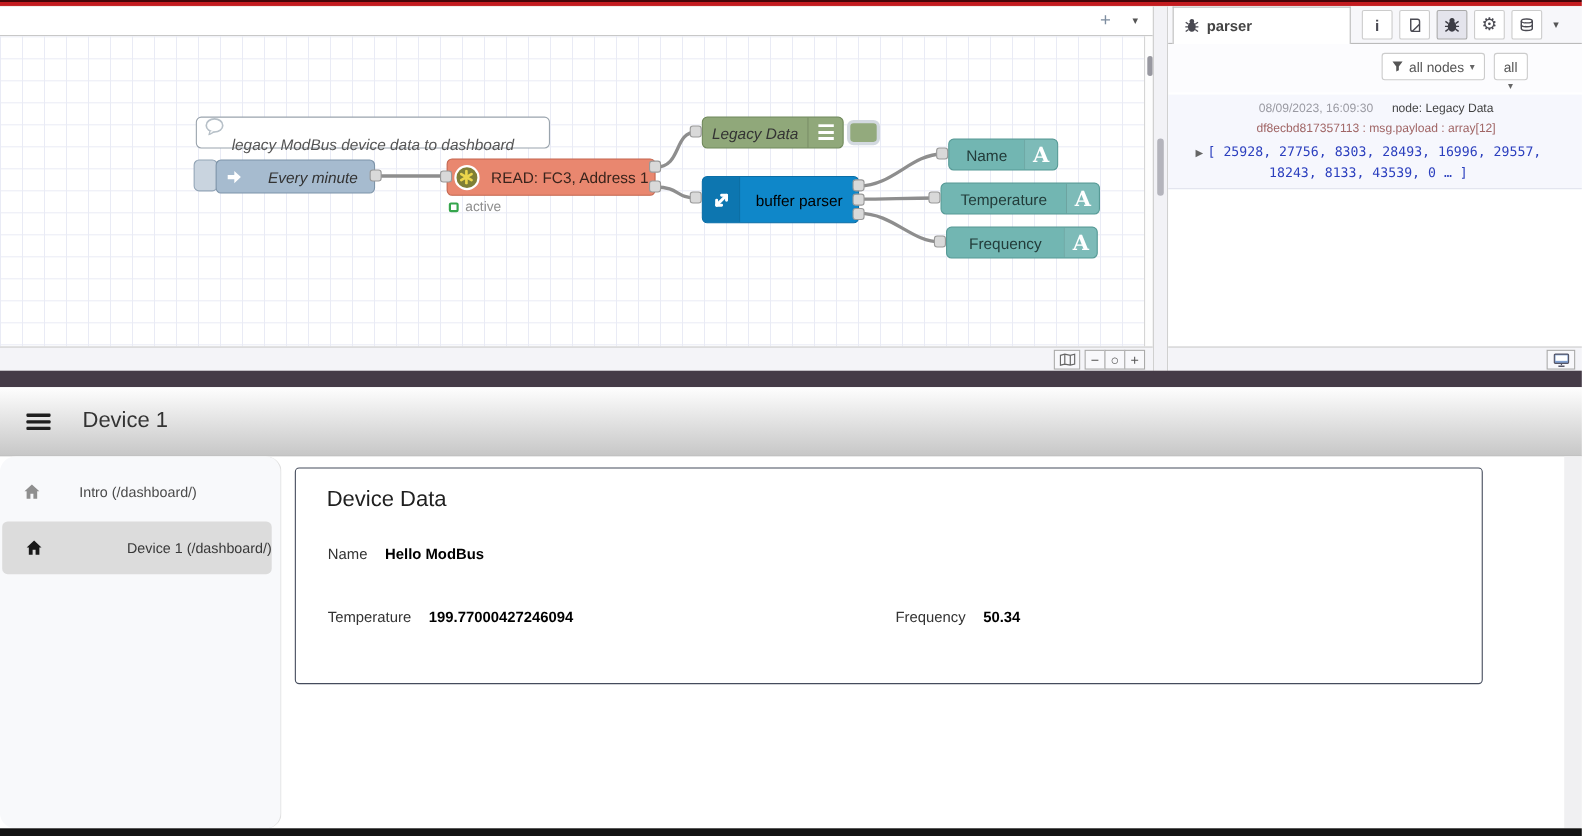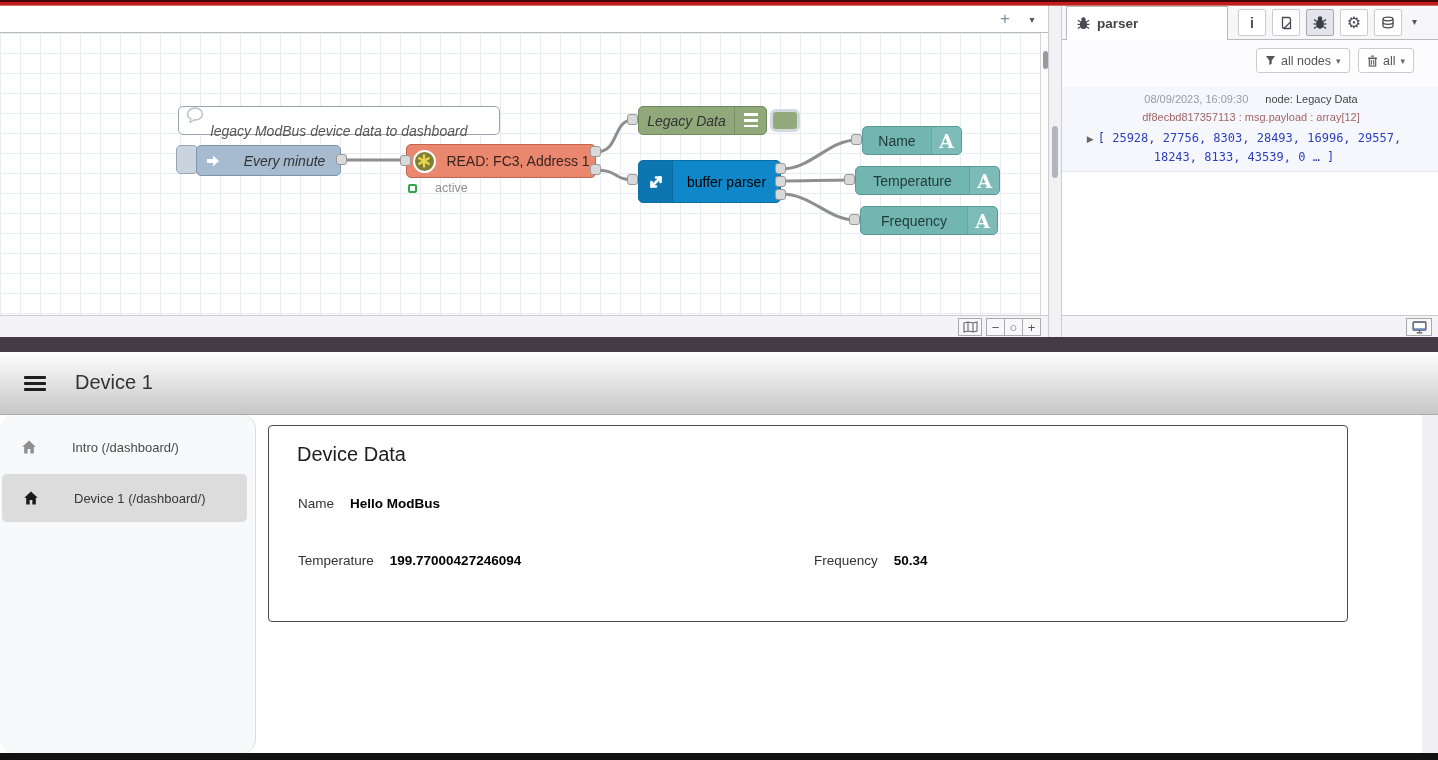--- a/index.html
+++ b/index.html
@@ -33,21 +33,21 @@
   .icon-zone { width:32px; display:flex; align-items:center; justify-content:center; }
   .port { position:absolute; width:11px; height:11px; background:#d9d9d9; border:1px solid #999;
           border-radius:3px; z-index:4; }
 
   #comment-node { background:#fff; border:1px solid #9aa4ad; color:#555;flex-direction:column; }
   #inject-btn { position:absolute; background:#c9d4df; border:1.5px solid #93a5b6; border-radius:5px; z-index:1; }
   #inject-node { background:#a6bbcf; border:1px solid #7d94a9; }
   #read-node { background:#e9876f; border:1px solid #c3654e; color:#3a241c; }
   .modbus-circle { width:23px; height:23px; border-radius:50%; background:#7f7f35; border:2px solid #fff;
                    display:flex; align-items:center; justify-content:center; }
-  #read-status { position:absolute; display:flex; align-items:center; gap:18px; z-index:2; }
+  #read-status { position:absolute; display:flex; align-items:center; gap:6px; z-index:2; }
   #status-square { width:9px; height:9px; border:2.5px solid #35a54c; border-radius:2px; background:#fff; }
   #read-status span { font-size:12.5px; color:#8f8f8f; }
   #legacy-node { background:#90a87a; border:1px solid #718a5c; }
   #legacy-node .icon-zone { border-left:1px solid rgba(0,0,0,0.15); }
   .dbg-bars { width:14px; height:15px;
               background:repeating-linear-gradient(#fff 0 2.5px, transparent 2.5px 6px); }
   #legacy-toggle { position:absolute; background:#93aa7d; border:3px solid #d3d9e0; border-radius:6px; z-index:2; }
   #parser-node { background:#0f87c9; border:1px solid #0b6ea6; color:#000000; }
   #parser-node .icon-zone { background:rgba(0,0,0,0.12); border-right:1px solid rgba(0,0,0,0.1);
                             border-radius:4px 0 0 4px; width:34px; }
@@ -100,21 +100,21 @@
   
   #dash-header { left:0; top:352px; width:1438px; height:63px;
                  background:linear-gradient(#fefefe, #c7c7c7); border-bottom:1px solid #aaa; }
   #hamburger { position:absolute; left:24px; top:24px; width:22px; height:15px; cursor:pointer; }
   #hamburger div { height:3px; background:#1f1f1f; border-radius:1px; margin-bottom:3px; }
   #dash-title { position:absolute; left:75px; top:19px; font-size:20px; color:#333; }
 
   #dash-body { left:0; top:415px; width:1438px; height:338px; background:#fff; }
   #dash-sidebar { position:absolute; left:0; top:0; width:256px; height:338px; background:#f8f9fb; border-right:1px solid #ddd;border-radius:14px; }
   .nav-item { position:absolute; left:0; width:250px; height:48px; display:flex; align-items:center; cursor:pointer; }
-  .nav-item.selected { background:#dcdcdc; border-radius:5px; left:2px; width:245px; }
+  .nav-item.selected { background:#dcdcdc; border-radius:5px; left:2px; width:245px;justify-content:space-between; }
   .nav-item .nav-icon { margin-left:20px; width:18px; height:18px; }
   .nav-item .nav-label { margin-left:34px; font-size:13px; color:#4a4a4a; }
   #dash-rightstrip { position:absolute; left:1422px; top:0; width:16px; height:338px; background:#f0f0f2; }
 
   #device-card { position:absolute; left:268px; top:10px; width:1080px; height:197px; background:#fff;
                  border:1px solid #454c5c; border-radius:4px; }
   #card-title { position:absolute; left:28px; top:17px; font-size:20px; color:#202020; }
   .field { position:absolute; display:flex; align-items:baseline; gap:16px; }
   .field .flabel { font-size:13.5px; color:#333; }
   .field .fvalue { font-size:13.5px; font-weight:bold; color:#000; }
@@ -304,21 +304,21 @@
     </div>
 
     <div id="dbg-filterrow">
       <div class="filter-btn" style="left:194px;">
         <svg width="11" height="11" viewBox="0 0 12 12">
           <path d="M1 1 h10 L7.3 6 v3.6 l-2.6 1.4 V6 Z" fill="#555"></path>
         </svg>
         <span>all nodes</span>
         <span class="caret">▾</span>
       </div>
-      <div class="filter-btn" style="left:296px;">
+      <div class="filter-btn" style="left:296px;flex-direction:column;">
         <svg width="11" height="12" viewBox="0 0 12 13">
           <g fill="none" stroke="#555" stroke-width="1.2">
             <rect x="2.5" y="3.5" width="7" height="8.5"></rect>
             <line x1="1" y1="3.5" x2="11" y2="3.5"></line>
             <line x1="4.3" y1="1.2" x2="7.7" y2="1.2"></line>
             <line x1="4.7" y1="5.5" x2="4.7" y2="10.5"></line>
             <line x1="7.3" y1="5.5" x2="7.3" y2="10.5"></line>
           </g>
         </svg>
         <span>all</span>

